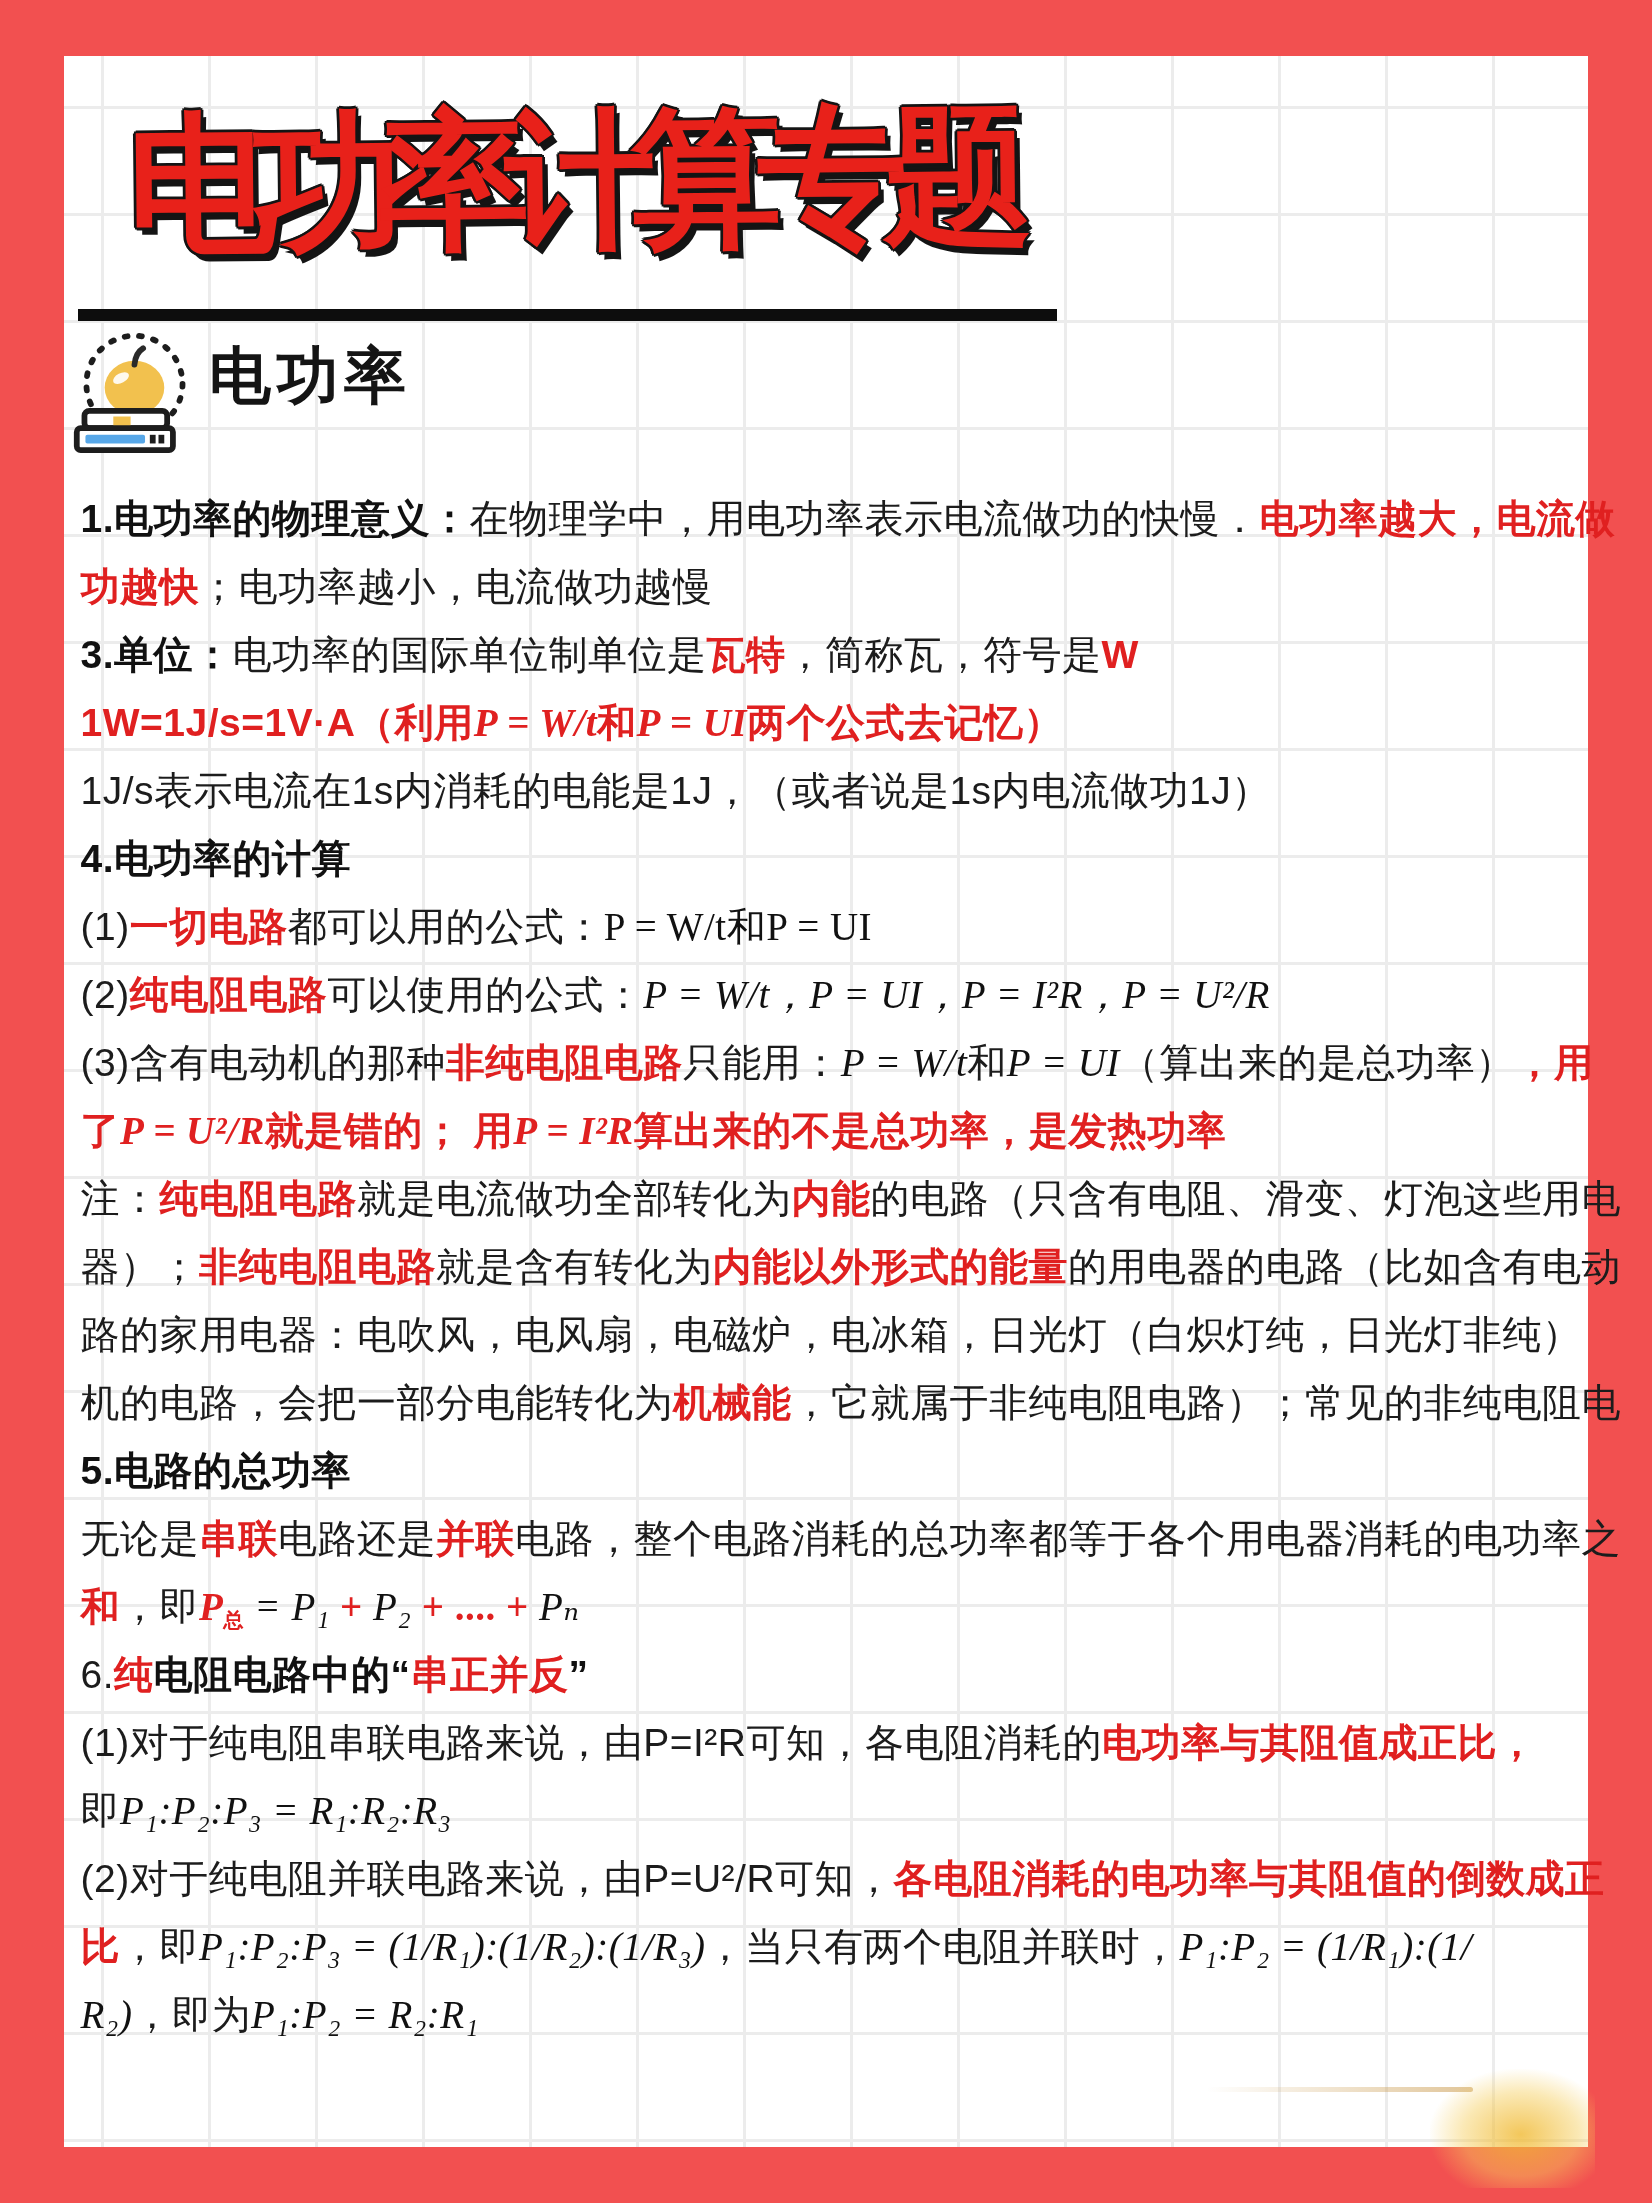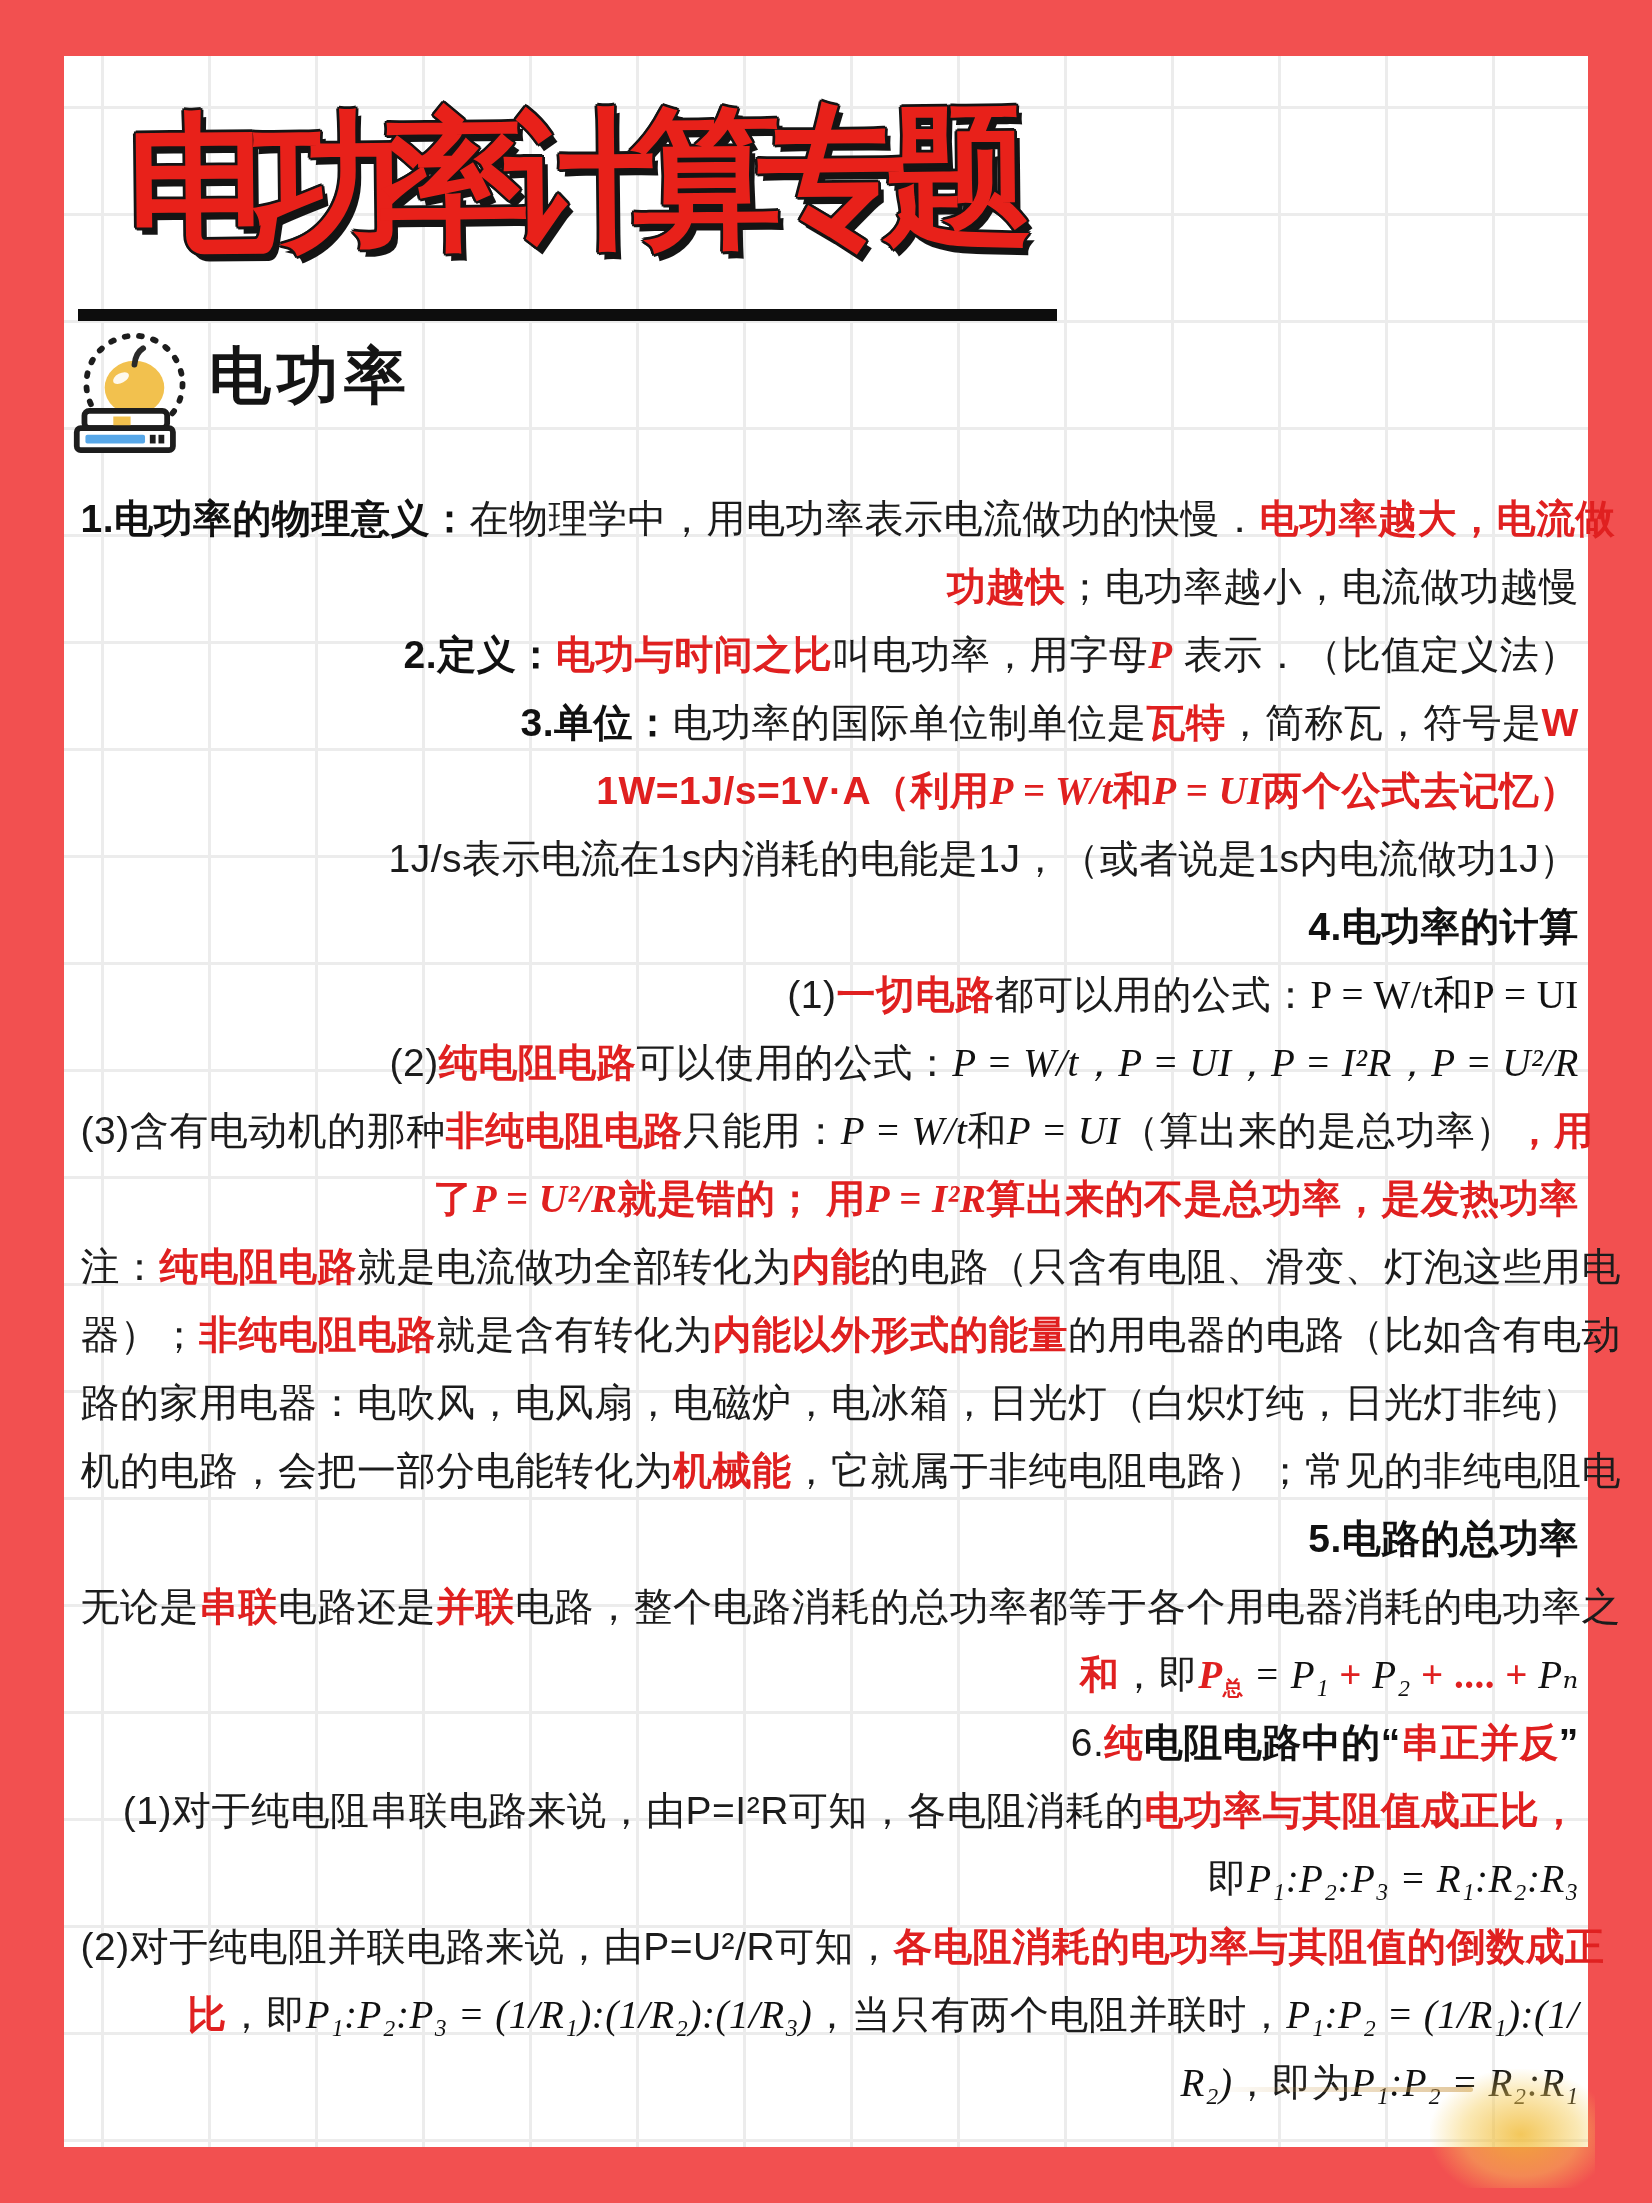--- a/index.html
+++ b/index.html
@@ -10,21 +10,20 @@
     overflow:hidden;position:relative;
   }
   .sheet{
     position:absolute;left:64px;top:56px;width:1524px;height:2091px;
     background-color:#ffffff;
     background-image:
       linear-gradient(to right,#ececec 2.8px,transparent 2.8px),
       linear-gradient(to bottom,#ececec 2.8px,transparent 2.8px);
     background-size:107px 107px;
     background-position:37px 50px;
-    text-align:right;
   }
   .big-title{
     position:absolute;left:18.4px;top:5.5px;width:973px;height:242px;
     display:flex;align-items:center;justify-content:center;
     font-size:150px;font-weight:900;letter-spacing:-24px;
     color:#e8211a;white-space:nowrap;
     transform:rotate(-0.6deg);
     text-shadow:
       2.8px 0 0 #141414,-2.8px 0 0 #141414,0 2.8px 0 #141414,0 -2.8px 0 #141414,
       1.8px 1.8px 0 #141414,-1.8px 1.8px 0 #141414,1.8px -1.8px 0 #141414,-1.8px -1.8px 0 #141414,
@@ -81,21 +80,20 @@
       <rect x="15" y="111" width="62" height="9" rx="2" fill="#57a7e8"></rect>
       <rect x="82" y="111" width="6" height="9" fill="#1d1d1d"></rect>
       <rect x="91" y="111" width="6" height="9" fill="#1d1d1d"></rect>
     </svg>
   </span>
   <span class="section-label">电功率</span>
 
   <div class="content">
       <div class="line"><span class="seg-b">1.电功率的物理意义：</span><span class="seg-n">在物理学中，用电功率表示电流做功的快慢．</span><span class="seg-r">电功率越大，电流做</span></div>
       <div class="line"><span class="seg-r">功越快</span><span class="seg-n">；电功率越小，电流做功越慢</span></div>
-      <div class="line"><span class="seg-b">2.定义：</span><span class="seg-r">电功与时间之比</span><span class="seg-n">叫电功率，用字母</span><span class="seg-rf">P</span><span class="seg-n"> 表示．（比值定义法）</span></div>
       <div class="line"><span class="seg-b">3.单位：</span><span class="seg-n">电功率的国际单位制单位是</span><span class="seg-r">瓦特</span><span class="seg-n">，简称瓦，符号是</span><span class="seg-r">W</span></div>
       <div class="line"><span class="seg-r">1W=1J/s=1V·A（利用</span><span class="seg-rf">P = W/t</span><span class="seg-r">和</span><span class="seg-rf">P = UI</span><span class="seg-r">两个公式去记忆）</span></div>
       <div class="line"><span class="seg-n">1J/s表示电流在1s内消耗的电能是1J，（或者说是1s内电流做功1J）</span></div>
       <div class="line"><span class="seg-b">4.电功率的计算</span></div>
       <div class="line"><span class="seg-n">(1)</span><span class="seg-r">一切电路</span><span class="seg-n">都可以用的公式：</span><span class="seg-f">P = W/t和P = UI</span></div>
       <div class="line"><span class="seg-n">(2)</span><span class="seg-r">纯电阻电路</span><span class="seg-n">可以使用的公式：</span><span class="seg-fi">P = W/t，P = UI，P = I²R，P = U²/R</span></div>
       <div class="line"><span class="seg-n">(3)含有电动机的那种</span><span class="seg-r">非纯电阻电路</span><span class="seg-n">只能用：</span><span class="seg-fi">P = W/t</span><span class="seg-n">和</span><span class="seg-fi">P = UI</span><span class="seg-n">（算出来的是总功率）</span><span class="seg-r">，用</span></div>
       <div class="line"><span class="seg-r">了</span><span class="seg-rf">P = U²/R</span><span class="seg-r">就是错的； 用</span><span class="seg-rf">P = I²R</span><span class="seg-r">算出来的不是总功率，是发热功率</span></div>
       <div class="line"><span class="seg-n">注：</span><span class="seg-r">纯电阻电路</span><span class="seg-n">就是电流做功全部转化为</span><span class="seg-r">内能</span><span class="seg-n">的电路（只含有电阻、滑变、灯泡这些用电</span></div>
       <div class="line"><span class="seg-n">器）；</span><span class="seg-r">非纯电阻电路</span><span class="seg-n">就是含有转化为</span><span class="seg-r">内能以外形式的能量</span><span class="seg-n">的用电器的电路（比如含有电动</span></div>

